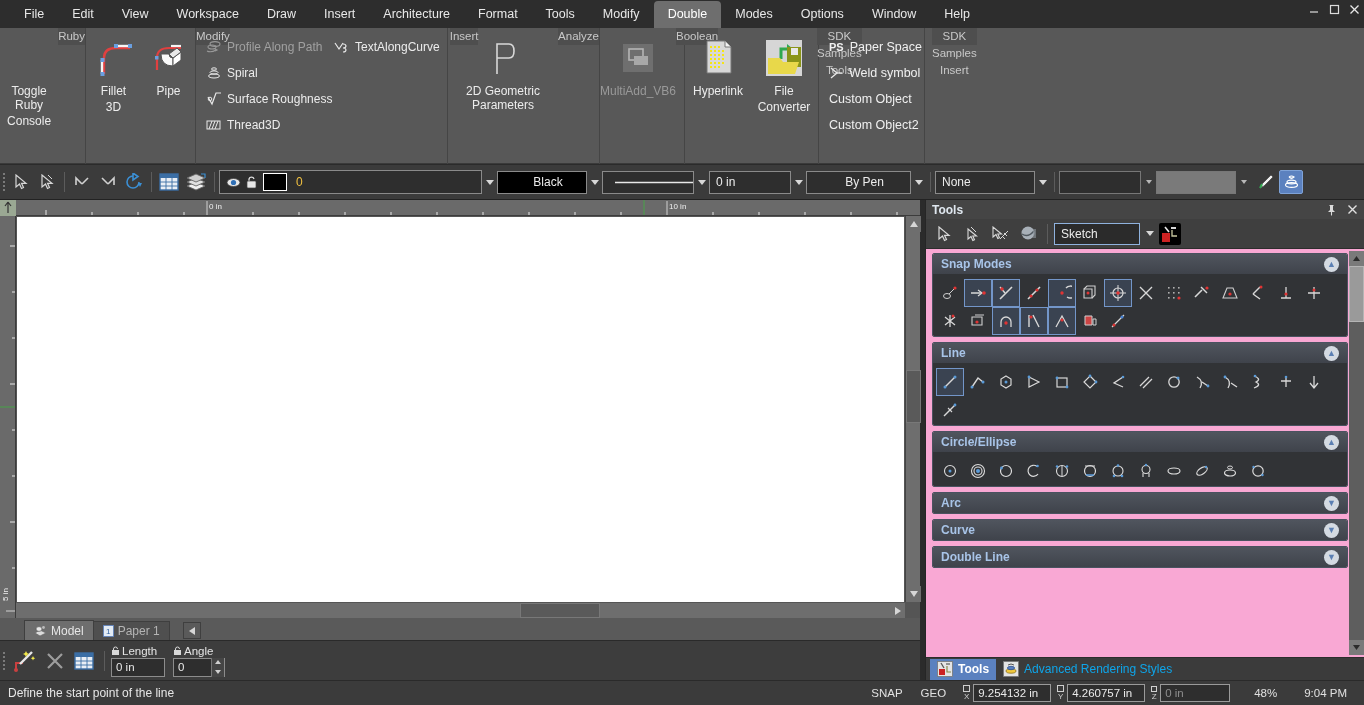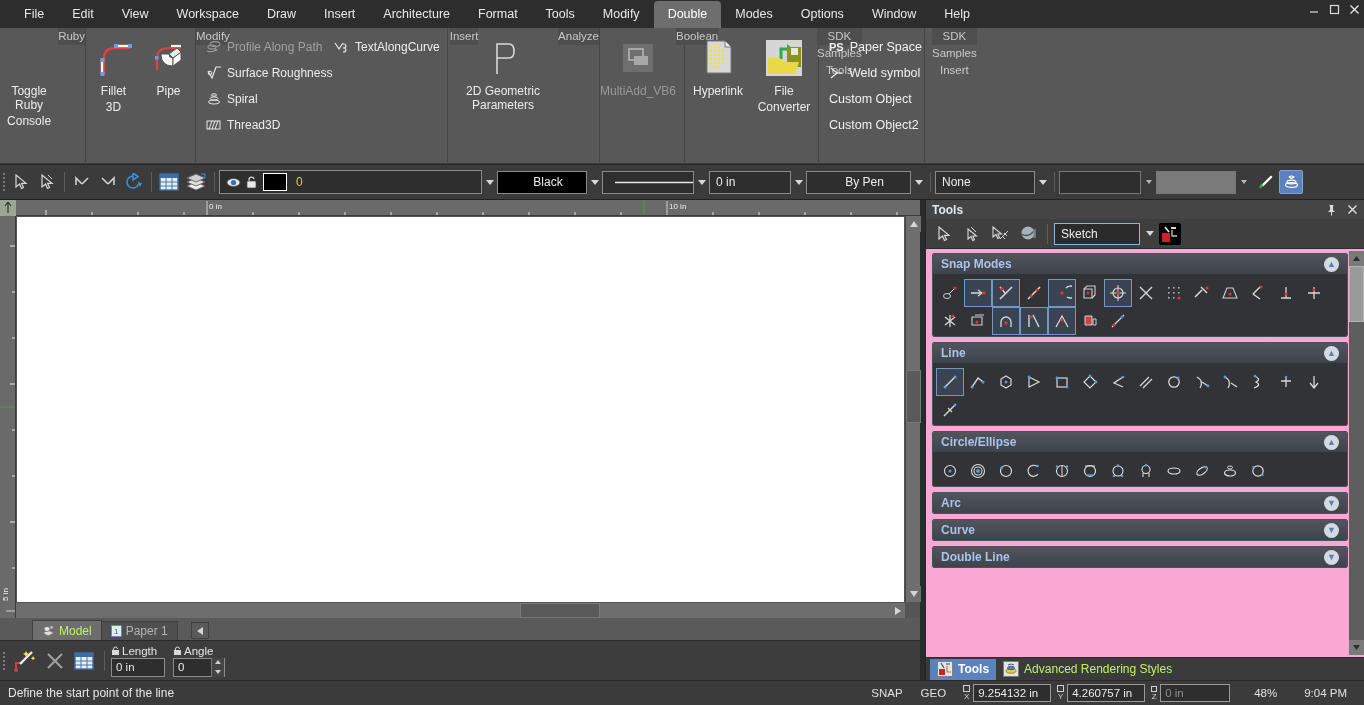--- a/index.html
+++ b/index.html
@@ -140,21 +140,21 @@
   
   .tabstrip {
     position: absolute; top: 618px; left: 0; width: 920px; height: 22px;
     background: #5a5a5a; display: flex; align-items: flex-end; padding-left: 24px;
   }
   .doc-tab {
     height: 19px; display: flex; align-items: center; gap: 4px;
     padding: 0 9px; font-size: 12px; cursor: default;
     border: 1px solid #3f3f3f; border-bottom: none; margin-right: -1px;
   }
-  .doc-tab.sel { background: #6e6e6e; color: #bef264; height: 20px; margin-left: 8px; }
+  .doc-tab.sel { background: #6e6e6e; color: #e5e5e5; height: 20px; }
   .doc-tab.unsel { background: #4f4f4f; color: #b4b4b4; }
   .tab-nav {
     width: 18px; height: 17px; background: #5a5a5a; border: 1px solid #3f3f3f;
     display: flex; align-items: center; justify-content: center;
     margin-left: 14px; margin-bottom: 1px; cursor: default;
   }
 
   
   .cmdbar {
     position: absolute; top: 640px; left: 0; width: 920px; height: 40px;
@@ -240,21 +240,21 @@
   }
   .dock-tabs {
     height: 23px; display: flex; align-items: center; gap: 0;
     background: #3b3b3b; border-top: 1px solid #2d2d2d; padding-left: 4px;
   }
   .dock-tab {
     height: 21px; display: flex; align-items: center; gap: 5px;
     padding: 0 7px; font-size: 12px; cursor: default;
   }
   .dock-tab.sel { background: #5b81bf; color: #fff; font-weight: bold; }
-  .dock-tab.unsel { color: #bef264; }
+  .dock-tab.unsel { color: #0ea5e9; }
   svg { display: block; }
 </style>
 </head>
 <body>
 
 <div class="app">
 
   <div class="menubar">
     <div style="width:10px"></div>
     <div class="menu-item">File</div>
@@ -359,35 +359,35 @@
                   <path d="M1 4 L5 10 L9 4" fill="none" stroke="#e8e8e8" stroke-width="1.2"></path>
                   <path d="M9 5 Q12 5 12 7 Q12 9 9 9 Q12 9 12 11 Q12 13 9 13" fill="none" stroke="#e8e8e8" stroke-width="1.1"></path>
                 </svg>
             </span>
             <span>TextAlongCurve</span>
           </div>
         </div>
         <div class="small-btn">
           <span>
             <svg width="16" height="16" viewBox="0 0 16 16">
-                <path d="M2 6 L6 13 L10 2 L15 2" fill="none" stroke="#e8e8e8" stroke-width="1.2"></path>
-                <circle cx="4" cy="8" r="1.8" fill="none" stroke="#e8e8e8" stroke-width="1"></circle>
+                <ellipse cx="8" cy="4" rx="2.5" ry="1.2" fill="none" stroke="#e8e8e8" stroke-width="1"></ellipse>
+                <ellipse cx="8" cy="7.5" rx="4" ry="1.6" fill="none" stroke="#e8e8e8" stroke-width="1"></ellipse>
+                <ellipse cx="8" cy="11" rx="5.5" ry="2" fill="none" stroke="#e8e8e8" stroke-width="1"></ellipse>
               </svg>
           </span>
-          <span>Surface Roughness</span>
+          <span>Spiral</span>
         </div>
         <div class="small-btn">
           <span>
             <svg width="16" height="16" viewBox="0 0 16 16">
-                <ellipse cx="8" cy="4" rx="2.5" ry="1.2" fill="none" stroke="#e8e8e8" stroke-width="1"></ellipse>
-                <ellipse cx="8" cy="7.5" rx="4" ry="1.6" fill="none" stroke="#e8e8e8" stroke-width="1"></ellipse>
-                <ellipse cx="8" cy="11" rx="5.5" ry="2" fill="none" stroke="#e8e8e8" stroke-width="1"></ellipse>
+                <path d="M2 6 L6 13 L10 2 L15 2" fill="none" stroke="#e8e8e8" stroke-width="1.2"></path>
+                <circle cx="4" cy="8" r="1.8" fill="none" stroke="#e8e8e8" stroke-width="1"></circle>
               </svg>
           </span>
-          <span>Spiral</span>
+          <span>Surface Roughness</span>
         </div>
         <div class="small-btn">
           <span>
             <svg width="16" height="16" viewBox="0 0 16 16">
                 <rect x="1" y="4" width="13" height="8" fill="none" stroke="#e8e8e8" stroke-width="1"></rect>
                 <path d="M3 12 L6 4 M6 12 L9 4 M9 12 L12 4" stroke="#e8e8e8" stroke-width="1"></path>
               </svg>
           </span>
           <span>Thread3D</span>
         </div>

